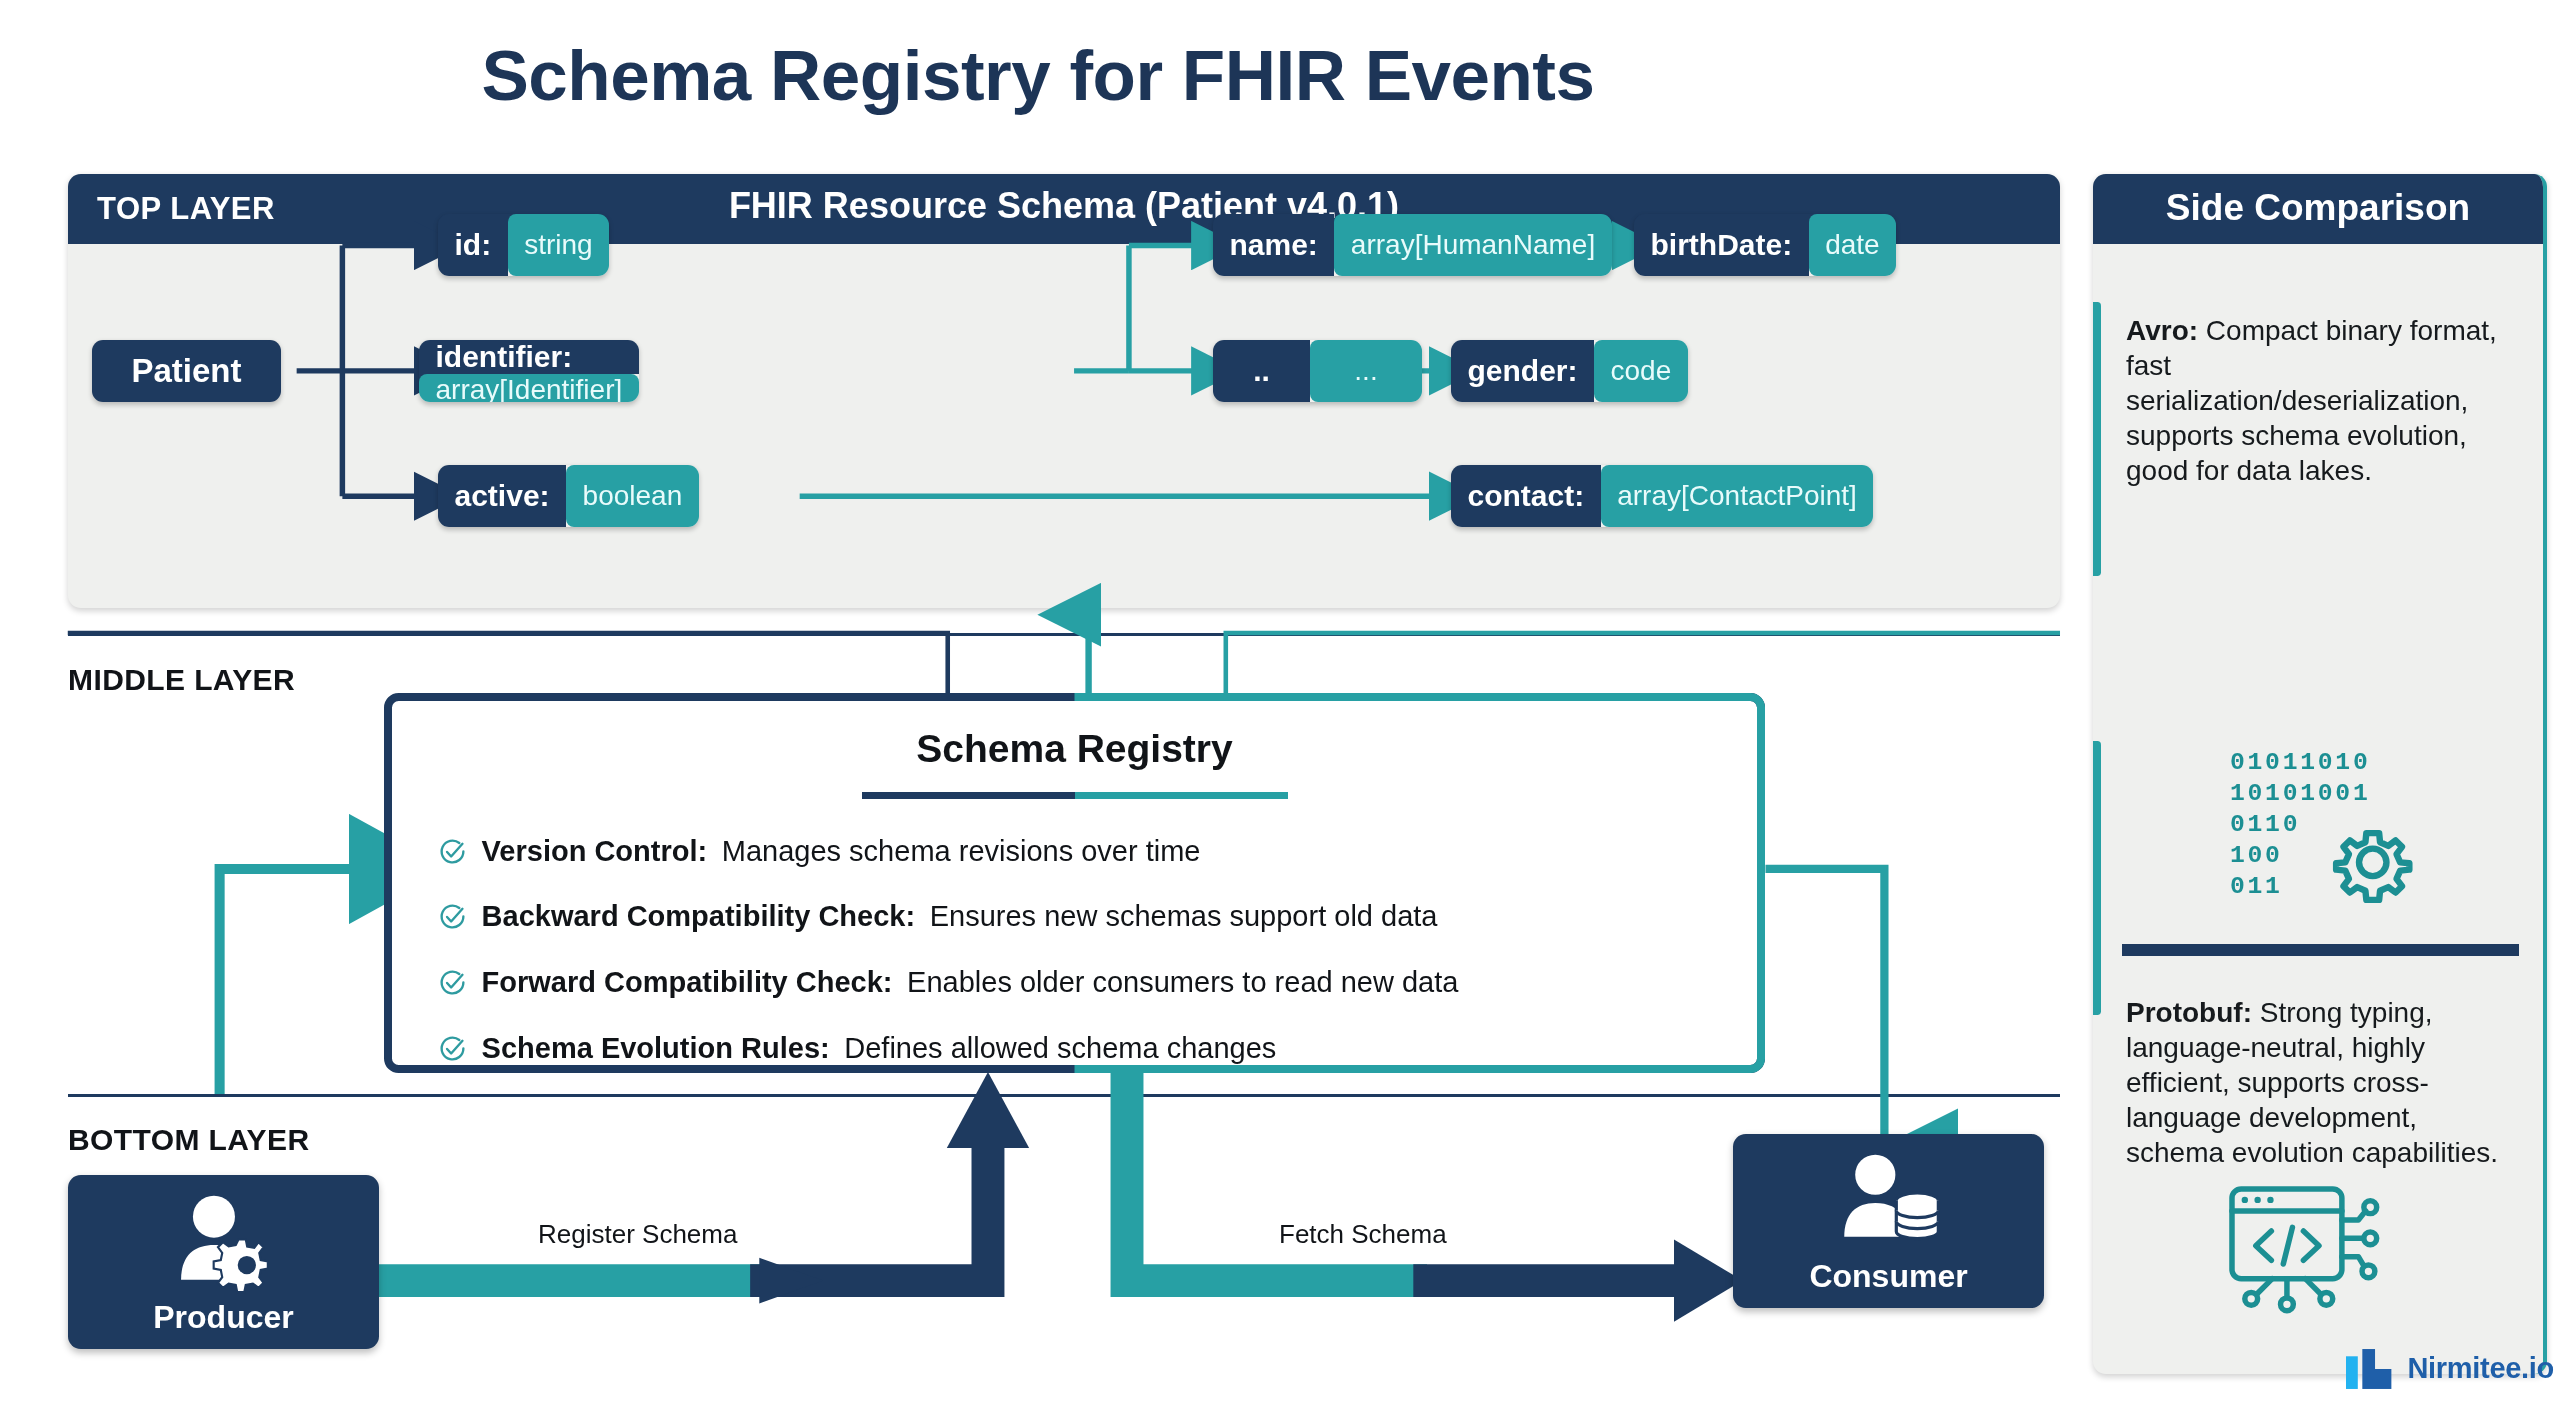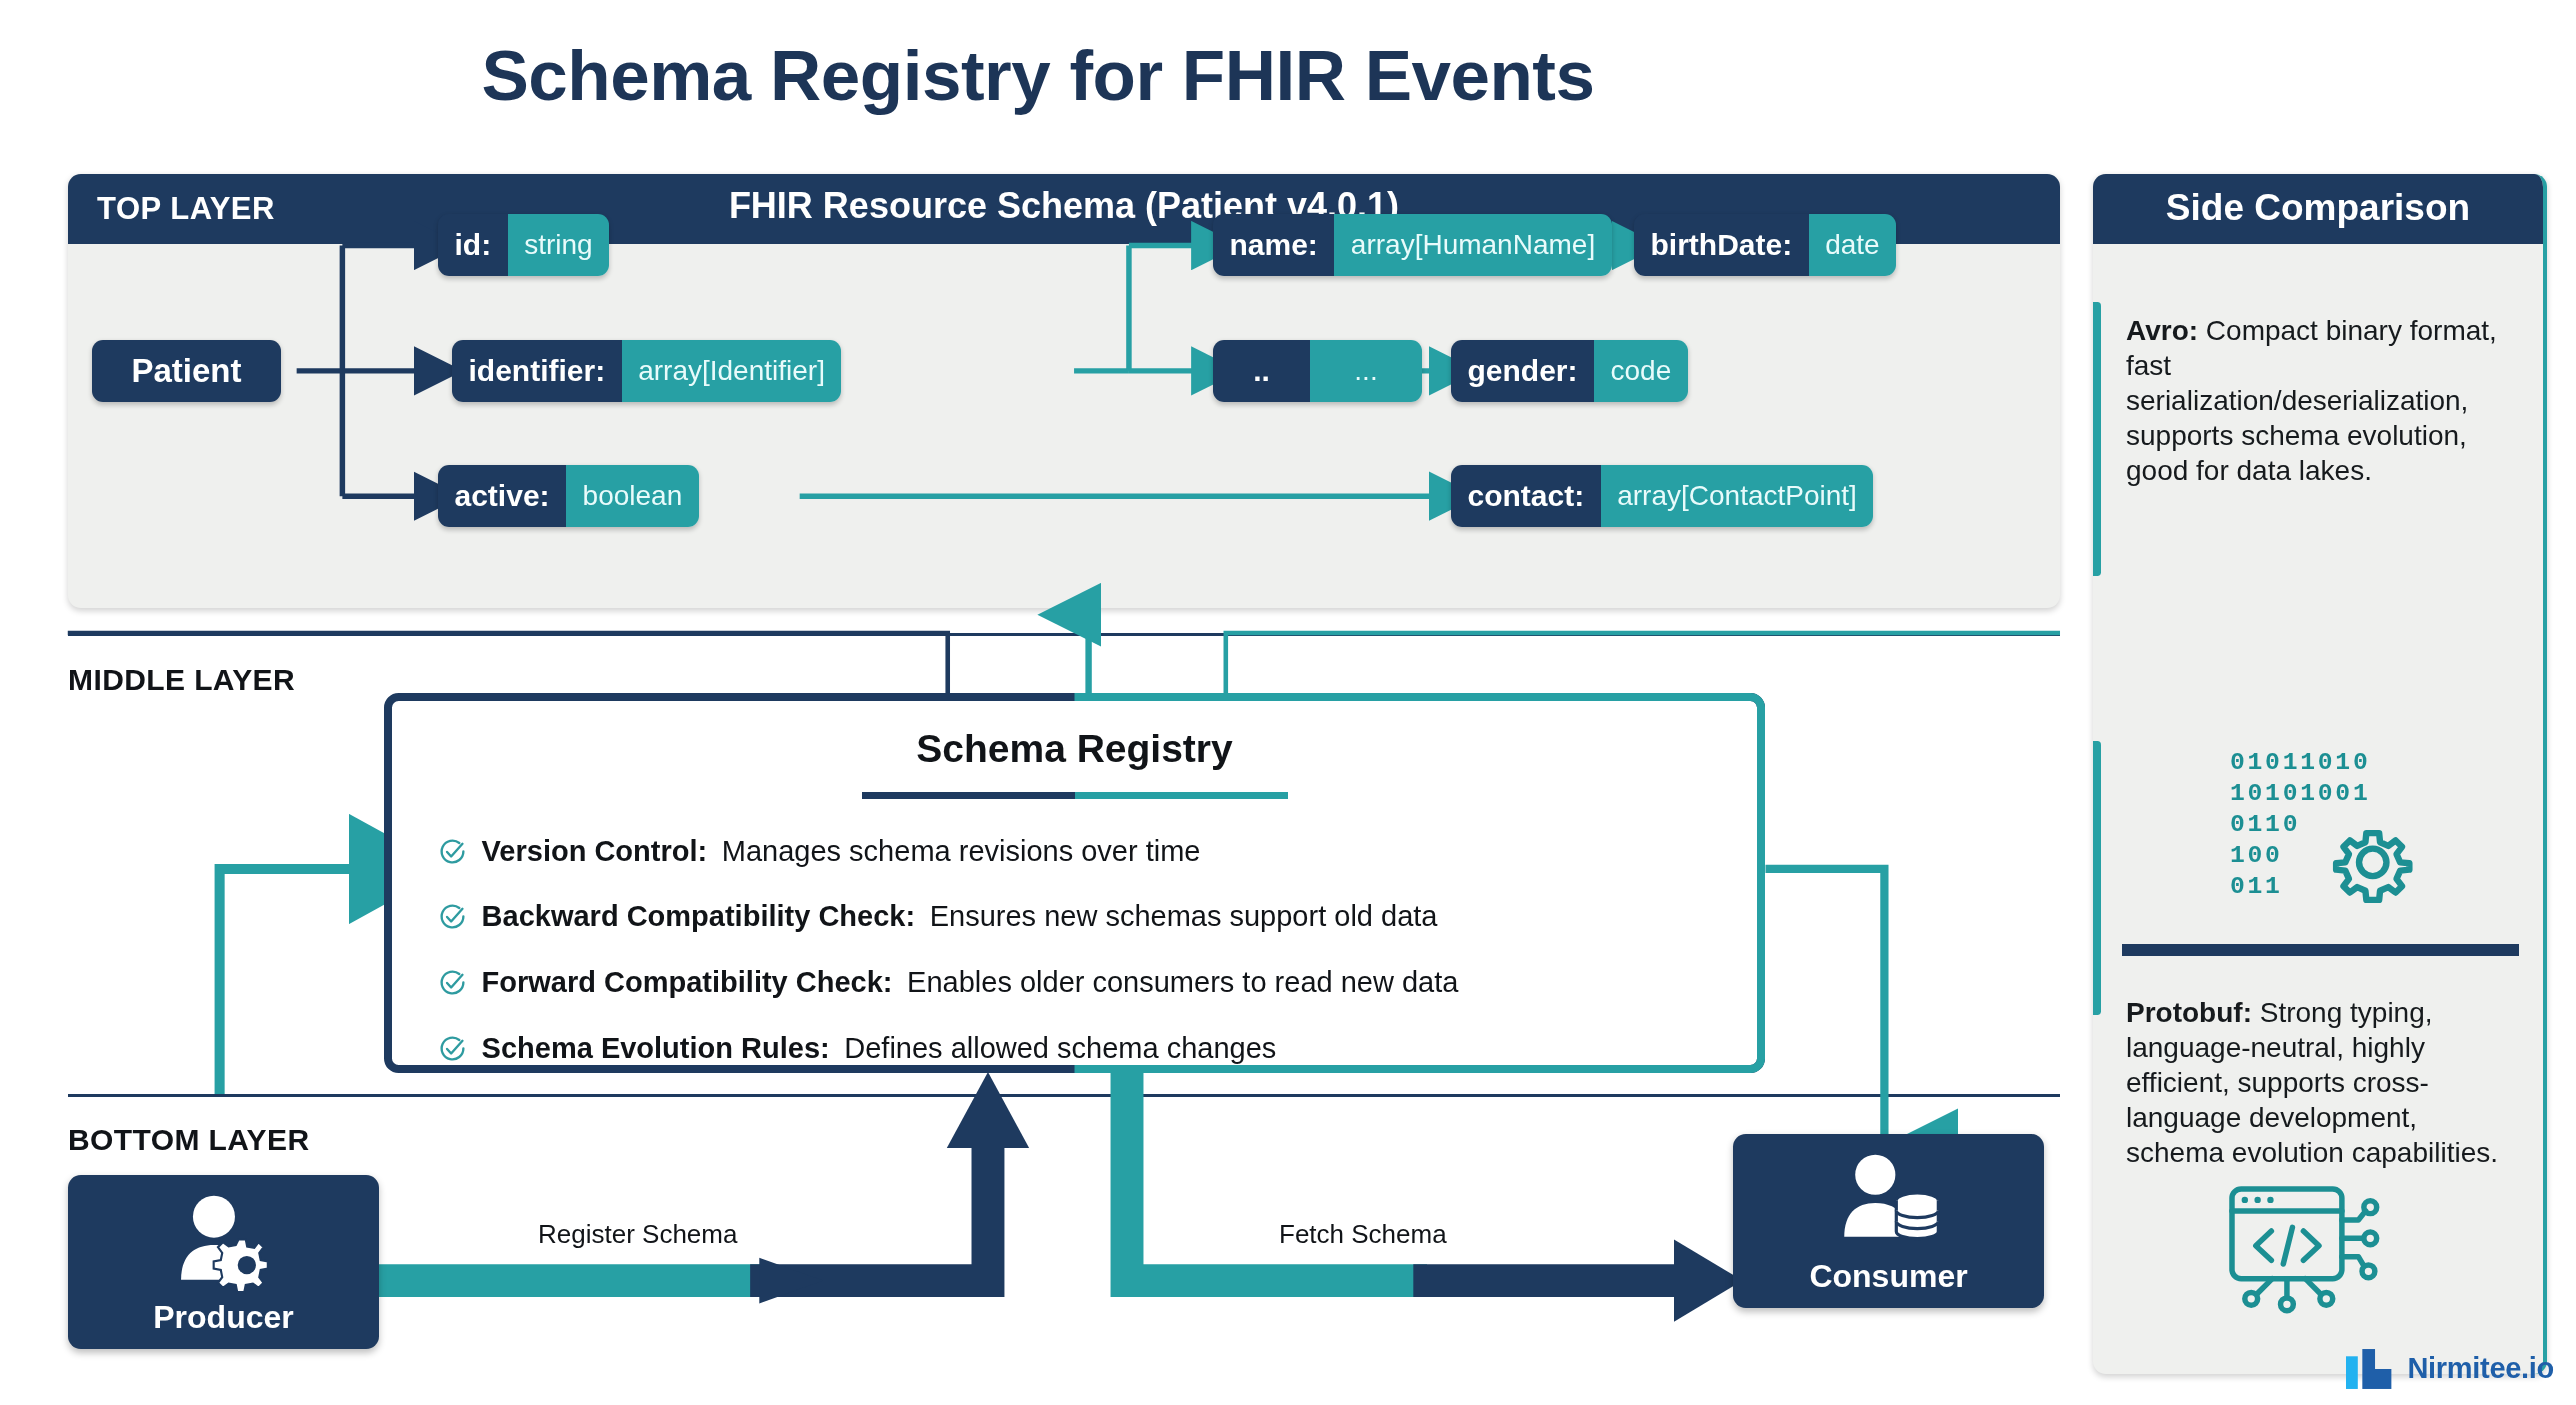--- a/index.html
+++ b/index.html
@@ -49,21 +49,21 @@
     white-space:nowrap;
   }
   .pill .k{
     background:#1e3a5f;color:#ffffff;
     font-size:30px;font-weight:bold;
     display:flex;align-items:center;padding:0 16.5px;
   }
   .pill .v{
     background:#27a0a4;color:#e8fbfb;
     font-size:28px;font-weight:normal;
-    display:flex;align-items:center;padding:0 16.5px;
+    display:flex;align-items:center;padding:0 16.5px;border-radius:8px;
   }
   .pill.root{
     background:#1e3a5f;border-radius:11px;
     align-items:center;justify-content:center;
   }
   .pill.root .k{font-size:33px;background:transparent;}
 
   
   #side-card{
     position:absolute;left:2093px;top:174px;width:450px;height:1200px;
@@ -201,21 +201,21 @@
 
     <div class="pill root" style="left:24px;top:166px;width:189px;">
       <span class="k">Patient</span>
     </div>
 
     <div class="pill" style="left:370px;top:40px;">
       <span class="k">id:</span>
       <span class="v">string</span>
     </div>
 
-    <div class="pill" style="left:384px;top:166px;">
+    <div class="pill" style="left:351px;top:166px;flex-direction:column;">
       <span class="k">identifier:</span>
       <span class="v">array[Identifier]</span>
     </div>
 
     <div class="pill" style="left:370px;top:291px;text-align:center;">
       <span class="k">active:</span>
       <span class="v">boolean</span>
     </div>
 
     <div class="pill" style="left:1145px;top:40px;">

